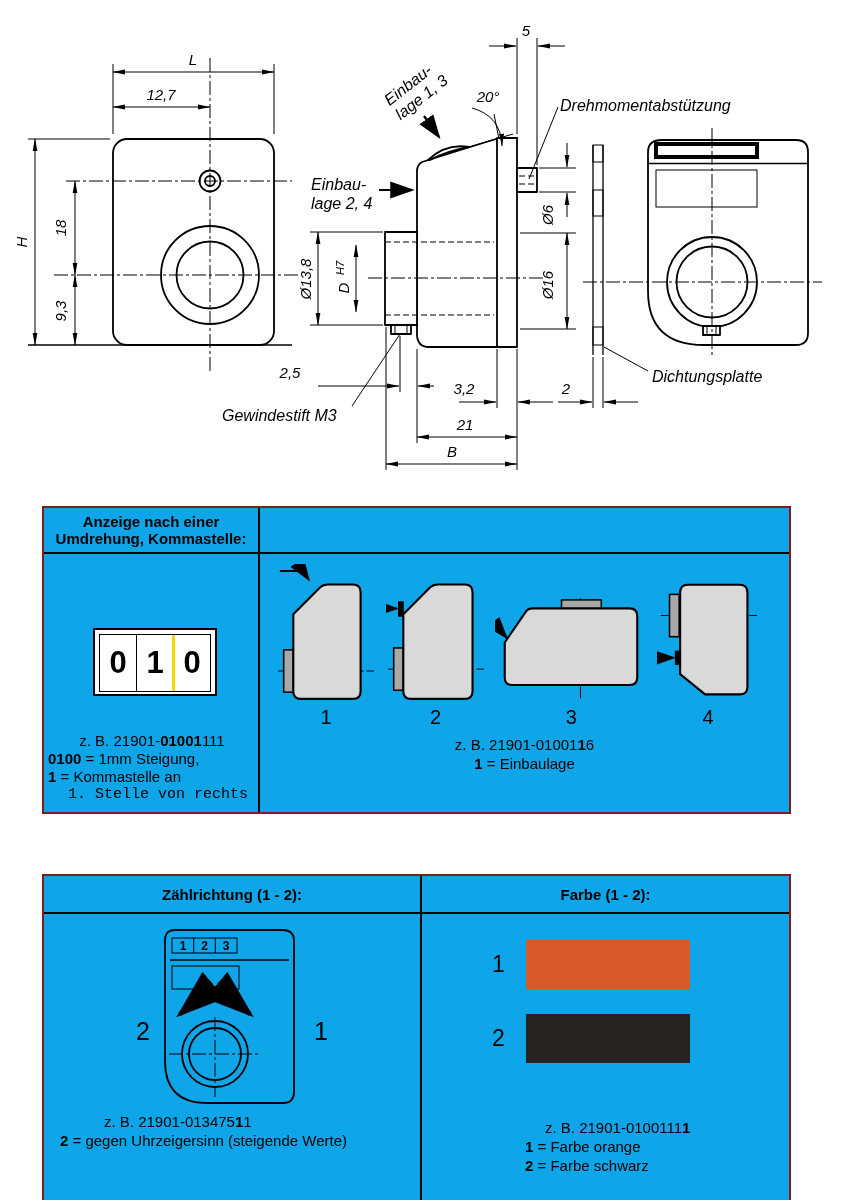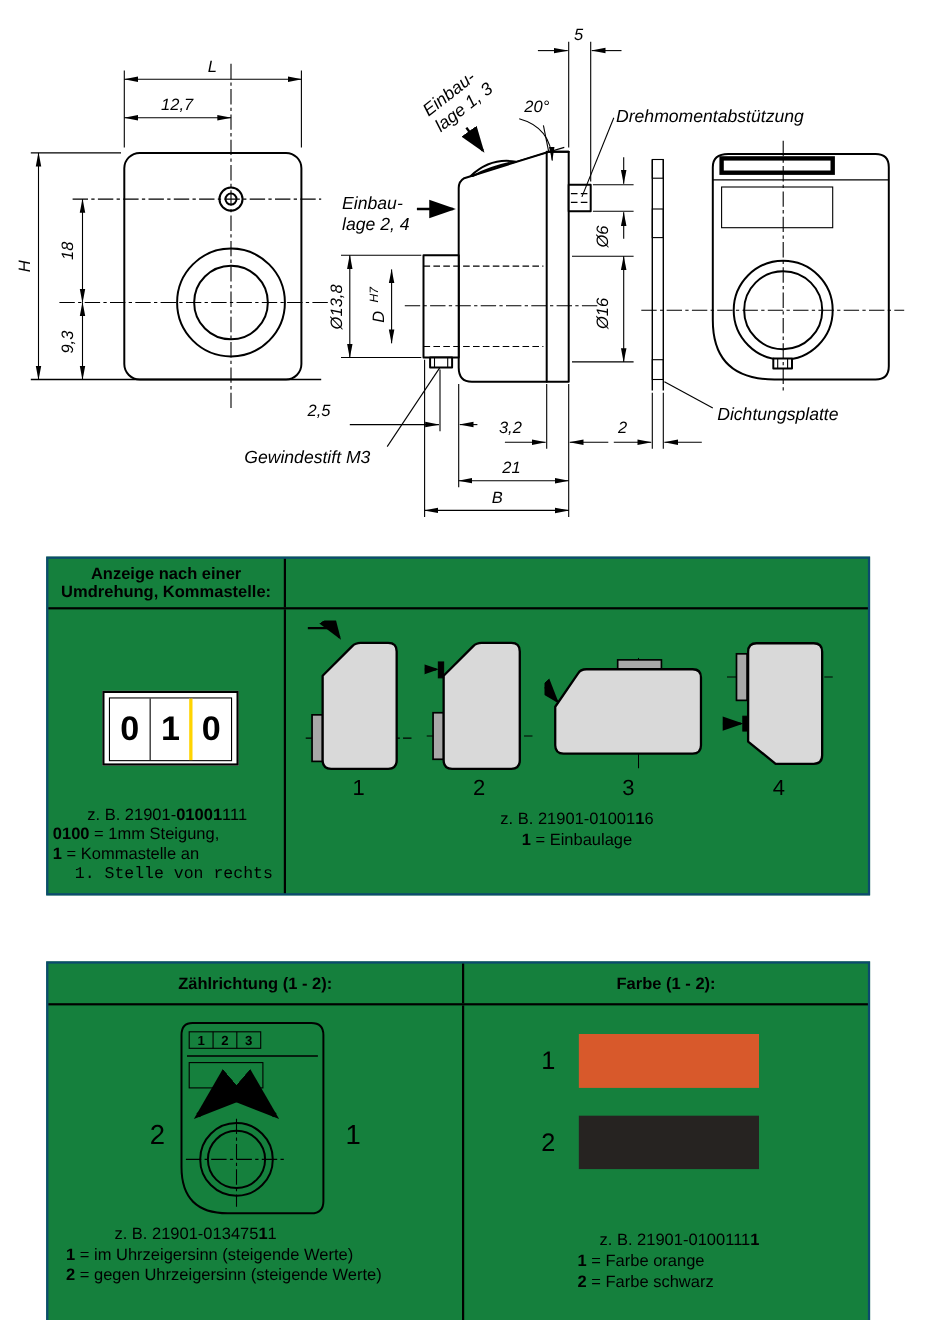--- a/index.html
+++ b/index.html
@@ -11,21 +11,21 @@
   .med{fill:none;stroke:#000;stroke-width:1.3;}
   .cl{fill:none;stroke:#000;stroke-width:1;stroke-dasharray:14 3 3 3;}
   .hid{fill:none;stroke:#000;stroke-width:1.1;stroke-dasharray:6 3;}
   .dtxt{font-style:italic;font-size:15px;fill:#000;}
   .ltxt{font-style:italic;font-size:16px;fill:#000;}
   .stxt{font-size:11px;font-style:italic;fill:#000;}
   .gray{fill:#d9d9d9;stroke:#000;stroke-width:2.2;stroke-linejoin:round;}
   .tab{fill:#a8a8a8;stroke:#000;stroke-width:1.6;}
   .nub{fill:#000;stroke:#000;}
   .ptr{fill:none;stroke:#000;stroke-width:2.2;}
-  .tbl{position:absolute;border:2px solid #0c4a6e;background:#15803d;display:flex;flex-direction:column;}
+  .tbl{position:absolute;border:2px solid #7f1d1d;background:#0ea5e9;display:flex;flex-direction:column;}
   .trow{display:flex;}
   .hdr-row{border-bottom:2px solid #000;}
   .cell{position:relative;}
   .hdr{font-weight:bold;font-size:15px;line-height:17px;text-align:center;display:flex;flex-direction:column;justify-content:center;}
   .t1c1{width:214px;border-right:2px solid #000;flex:none;}
   .t1c2{flex:1;}
   .t2c1{width:376px;border-right:2px solid #000;flex:none;}
   .t2c2{flex:1;justify-content:center;}
   .body-row{flex:1;}
   .counter{width:112px;height:56px;border:2px solid #000;padding:4px;position:absolute;left:49px;top:74px;background:#fff;}
@@ -308,21 +308,20 @@
           <path d="M73,90 Q108,60 143,90" fill="none" stroke="#000" stroke-width="4.5" marker-start="url(#ahb)" marker-end="url(#ahb)"></path>
           <circle class="ol" cx="108" cy="130" r="33" stroke-width="2.2"></circle>
           <circle class="ol" cx="108" cy="130" r="26" stroke-width="2.2"></circle>
           <line class="cl" x1="62" y1="130" x2="154" y2="130"></line>
           <line class="cl" x1="108" y1="93" x2="108" y2="173"></line>
           <text x="36" y="116" text-anchor="middle" font-size="25">2</text>
           <text x="214" y="116" text-anchor="middle" font-size="25">1</text>
         </svg>
         <div class="t2-ex" style="top:198px;left:0;right:0">
           <div style="padding-left:60px"><span>z. B. 21901-013475</span><b>1</b><span>1</span></div>
-          <div style="padding-left:16px"><b>1</b><span> = im Uhrzeigersinn (steigende Werte)</span></div>
           <div style="padding-left:16px"><b>2</b><span> = gegen Uhrzeigersinn (steigende Werte)</span></div>
         </div>
       </div>
       <div class="cell t2c2">
         <div class="swatch-row" style="top:26px;left:70px">
           <div class="swatch-num">1</div>
           <svg width="164" height="49">
               <rect width="164" height="49" fill="#d8592b"></rect>
             </svg>
         </div>

